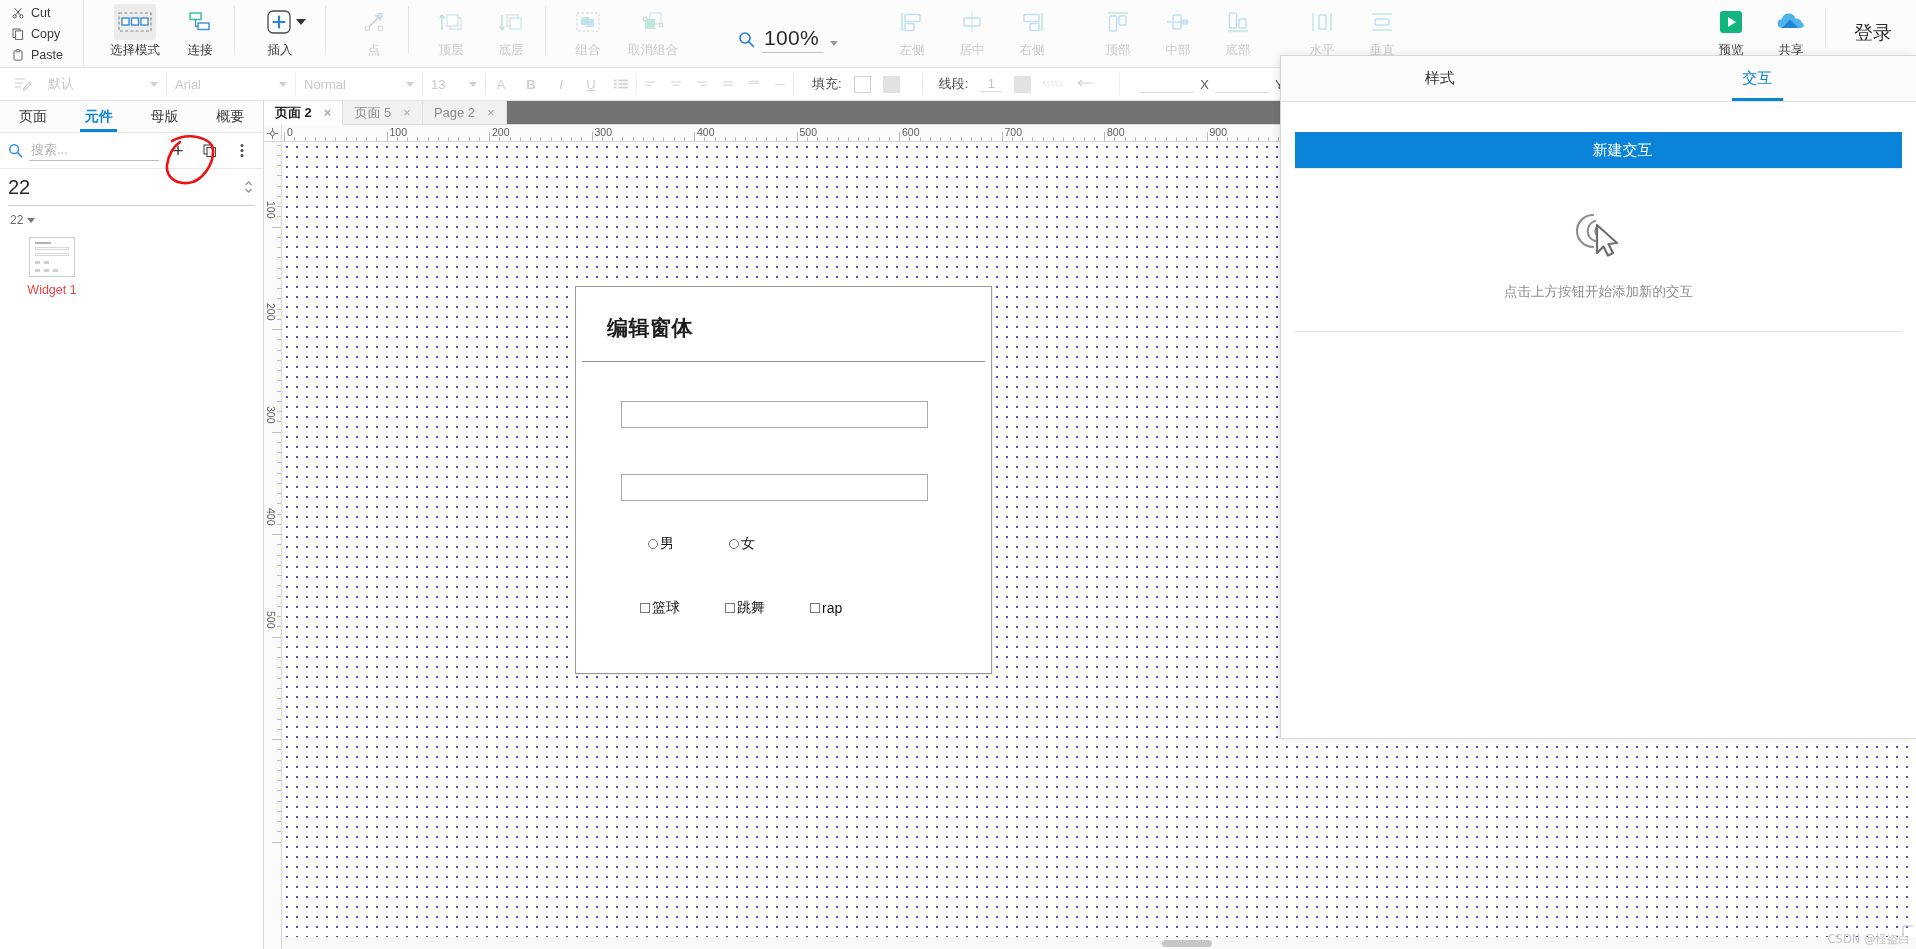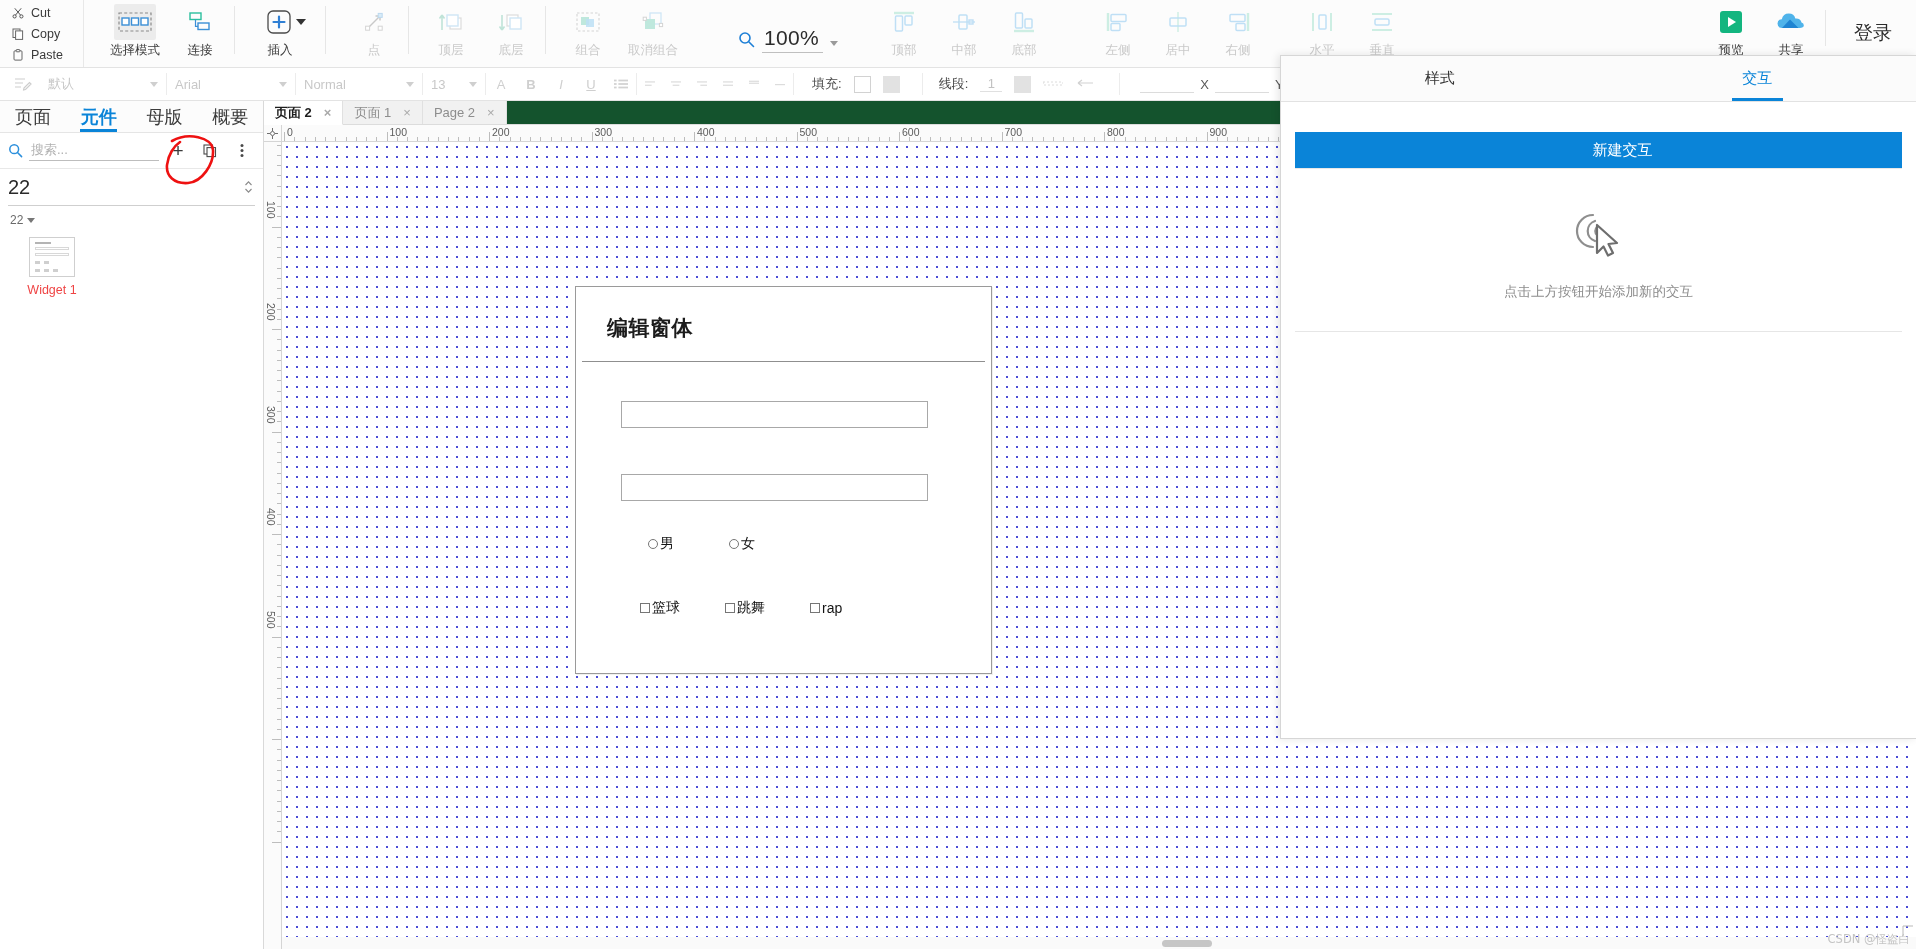--- a/index.html
+++ b/index.html
@@ -78,21 +78,21 @@
   .fb-xy { color:#5a5a5a; font-size: 13px; }
 
   
   .leftpanel {
     position: absolute; left: 0; top: 101px; width: 264px; height: 848px;
     background: #fff; border-right: 1px solid #d9d9d9;
   }
   .lp-tabs { display:flex; height: 32px; align-items: stretch; border-bottom: 1px solid #e5e5e5; background:#fcfcfc;}
   .lp-tab {
     flex: 1; display:flex; align-items:center; justify-content:center;
-    font-size: 18px; color: #3b3b3b; position: relative;
+    font-size: 14px; color: #3b3b3b; position: relative;
   }
   .lp-tab.active { color: #0a84d8; font-weight: bold; }
   .lp-tab.active::after {
     content:""; position:absolute; left: 22%; right: 22%; bottom: 0; height: 3px; background:#0a84d8;
   }
   .lp-search {
     display:flex; align-items:center; height: 36px; padding: 0 8px; gap: 6px;
     border-bottom: 1px solid #e8e8e8;
   }
   .lp-search .inp {
@@ -118,21 +118,21 @@
   .wt-row { display:flex; gap:4px; margin-top:2px; }
   .wt-dot { width:5px;height:3px;background:#cfcfcf; }
   .widget-name { font-size: 12.5px; color: #ef4444; }
 
   
   .canvas-area {
     position: absolute; left: 264px; top: 101px; right: 0; bottom: 0;
     background: #fff;
   }
   .tabstrip {
-    height: 24px; display:flex; align-items:stretch; background:#14532d;
+    height: 24px; display:flex; align-items:stretch; background:#737373;
     border-bottom: 1px solid #dcdcdc;
   }
   .ptab {
     display:flex; align-items:center; gap: 12px; padding: 0 11px;
     font-size: 13px; color: #8d8d8d; border-right: 1px solid #e0e0e0;
     background: #f1f1f1;
   }
   .ptab.active { background:#fff; color:#1d1d1d; font-weight: bold; border-bottom: 1px solid #fff; margin-bottom:-1px;}
   .ptab .x { color:#a9a9a9; font-size: 13px; }
 
@@ -389,20 +389,52 @@
             <g fill="none" stroke="#1d7fd6" stroke-width="1.6">
               <circle cx="7" cy="7" r="5"></circle>
               <path d="M11 11 L15.5 15.5" stroke-linecap="round"></path>
             </g>
           </svg>
       </span>
       <span class="zoom-val">100%</span>
       <span class="caret-down light" style="margin-top:8px;"></span>
     </div>
 
+    <div class="rib-group" style="margin-left:34px;">
+      <div class="rib-btn disabled">
+        <span class="glyph">
+          <svg width="26" height="24" viewBox="0 0 26 24">
+            <path d="M3 3 L3 21" stroke="#cdeee3" stroke-width="2.4"></path>
+            <rect x="6" y="4.5" width="15" height="7" fill="none" stroke="#bfdff5" stroke-width="1.5" rx="1"></rect>
+            <rect x="6" y="13.5" width="9" height="7" fill="none" stroke="#bfdff5" stroke-width="1.5" rx="1"></rect>
+          </svg>
+        </span>
+        <span class="rib-lbl">左侧</span>
+      </div>
+      <div class="rib-btn disabled">
+        <span class="glyph">
+          <svg width="26" height="24" viewBox="0 0 26 24">
+            <path d="M13 2 L13 22" stroke="#cdeee3" stroke-width="1.4"></path>
+            <rect x="5" y="8" width="16" height="8" fill="none" stroke="#bfdff5" stroke-width="1.5" rx="1"></rect>
+          </svg>
+        </span>
+        <span class="rib-lbl">居中</span>
+      </div>
+      <div class="rib-btn disabled">
+        <span class="glyph">
+          <svg width="26" height="24" viewBox="0 0 26 24">
+            <path d="M23 3 L23 21" stroke="#cdeee3" stroke-width="2.4"></path>
+            <rect x="5" y="4.5" width="15" height="7" fill="none" stroke="#bfdff5" stroke-width="1.5" rx="1"></rect>
+            <rect x="11" y="13.5" width="9" height="7" fill="none" stroke="#bfdff5" stroke-width="1.5" rx="1"></rect>
+          </svg>
+        </span>
+        <span class="rib-lbl">右侧</span>
+      </div>
+    </div>
+
     <div class="rib-group" style="margin-left:26px;">
       <div class="rib-btn disabled">
         <span class="glyph">
           <svg width="26" height="24" viewBox="0 0 26 24">
             <path d="M3 3 L23 3" stroke="#cdeee3" stroke-width="2.4"></path>
             <rect x="4.5" y="6" width="7" height="15" fill="none" stroke="#bfdff5" stroke-width="1.5" rx="1"></rect>
             <rect x="14" y="6" width="7" height="9" fill="none" stroke="#bfdff5" stroke-width="1.5" rx="1"></rect>
           </svg>
         </span>
         <span class="rib-lbl">顶部</span>
@@ -419,52 +451,20 @@
       </div>
       <div class="rib-btn disabled">
         <span class="glyph">
           <svg width="26" height="24" viewBox="0 0 26 24">
             <path d="M3 21 L23 21" stroke="#cdeee3" stroke-width="2.4"></path>
             <rect x="4.5" y="3" width="7" height="15" fill="none" stroke="#bfdff5" stroke-width="1.5" rx="1"></rect>
             <rect x="14" y="9" width="7" height="9" fill="none" stroke="#bfdff5" stroke-width="1.5" rx="1"></rect>
           </svg>
         </span>
         <span class="rib-lbl">底部</span>
-      </div>
-    </div>
-
-    <div class="rib-group" style="margin-left:34px;">
-      <div class="rib-btn disabled">
-        <span class="glyph">
-          <svg width="26" height="24" viewBox="0 0 26 24">
-            <path d="M3 3 L3 21" stroke="#cdeee3" stroke-width="2.4"></path>
-            <rect x="6" y="4.5" width="15" height="7" fill="none" stroke="#bfdff5" stroke-width="1.5" rx="1"></rect>
-            <rect x="6" y="13.5" width="9" height="7" fill="none" stroke="#bfdff5" stroke-width="1.5" rx="1"></rect>
-          </svg>
-        </span>
-        <span class="rib-lbl">左侧</span>
-      </div>
-      <div class="rib-btn disabled">
-        <span class="glyph">
-          <svg width="26" height="24" viewBox="0 0 26 24">
-            <path d="M13 2 L13 22" stroke="#cdeee3" stroke-width="1.4"></path>
-            <rect x="5" y="8" width="16" height="8" fill="none" stroke="#bfdff5" stroke-width="1.5" rx="1"></rect>
-          </svg>
-        </span>
-        <span class="rib-lbl">居中</span>
-      </div>
-      <div class="rib-btn disabled">
-        <span class="glyph">
-          <svg width="26" height="24" viewBox="0 0 26 24">
-            <path d="M23 3 L23 21" stroke="#cdeee3" stroke-width="2.4"></path>
-            <rect x="5" y="4.5" width="15" height="7" fill="none" stroke="#bfdff5" stroke-width="1.5" rx="1"></rect>
-            <rect x="11" y="13.5" width="9" height="7" fill="none" stroke="#bfdff5" stroke-width="1.5" rx="1"></rect>
-          </svg>
-        </span>
-        <span class="rib-lbl">右侧</span>
       </div>
     </div>
 
     <div class="rib-group" style="margin-left:24px;">
       <div class="rib-btn disabled">
         <span class="glyph">
           <svg width="26" height="24" viewBox="0 0 26 24">
             <path d="M4 3 L4 21 M22 3 L22 21" stroke="#cdeee3" stroke-width="2"></path>
             <rect x="10" y="5" width="7" height="14" fill="none" stroke="#bfdff5" stroke-width="1.5" rx="1"></rect>
           </svg>
@@ -739,21 +739,21 @@
   </div>
 
   <div class="canvas-area">
 
     <div class="tabstrip">
       <div class="ptab active">
         <span>页面 2</span>
         <span class="x">×</span>
       </div>
       <div class="ptab">
-        <span>页面 1</span>
+        <span>页面 5</span>
         <span class="x">×</span>
       </div>
       <div class="ptab">
         <span>Page 2</span>
         <span class="x">×</span>
       </div>
     </div>
 
     <div class="ruler-h">
       <div class="ruler-corner">

